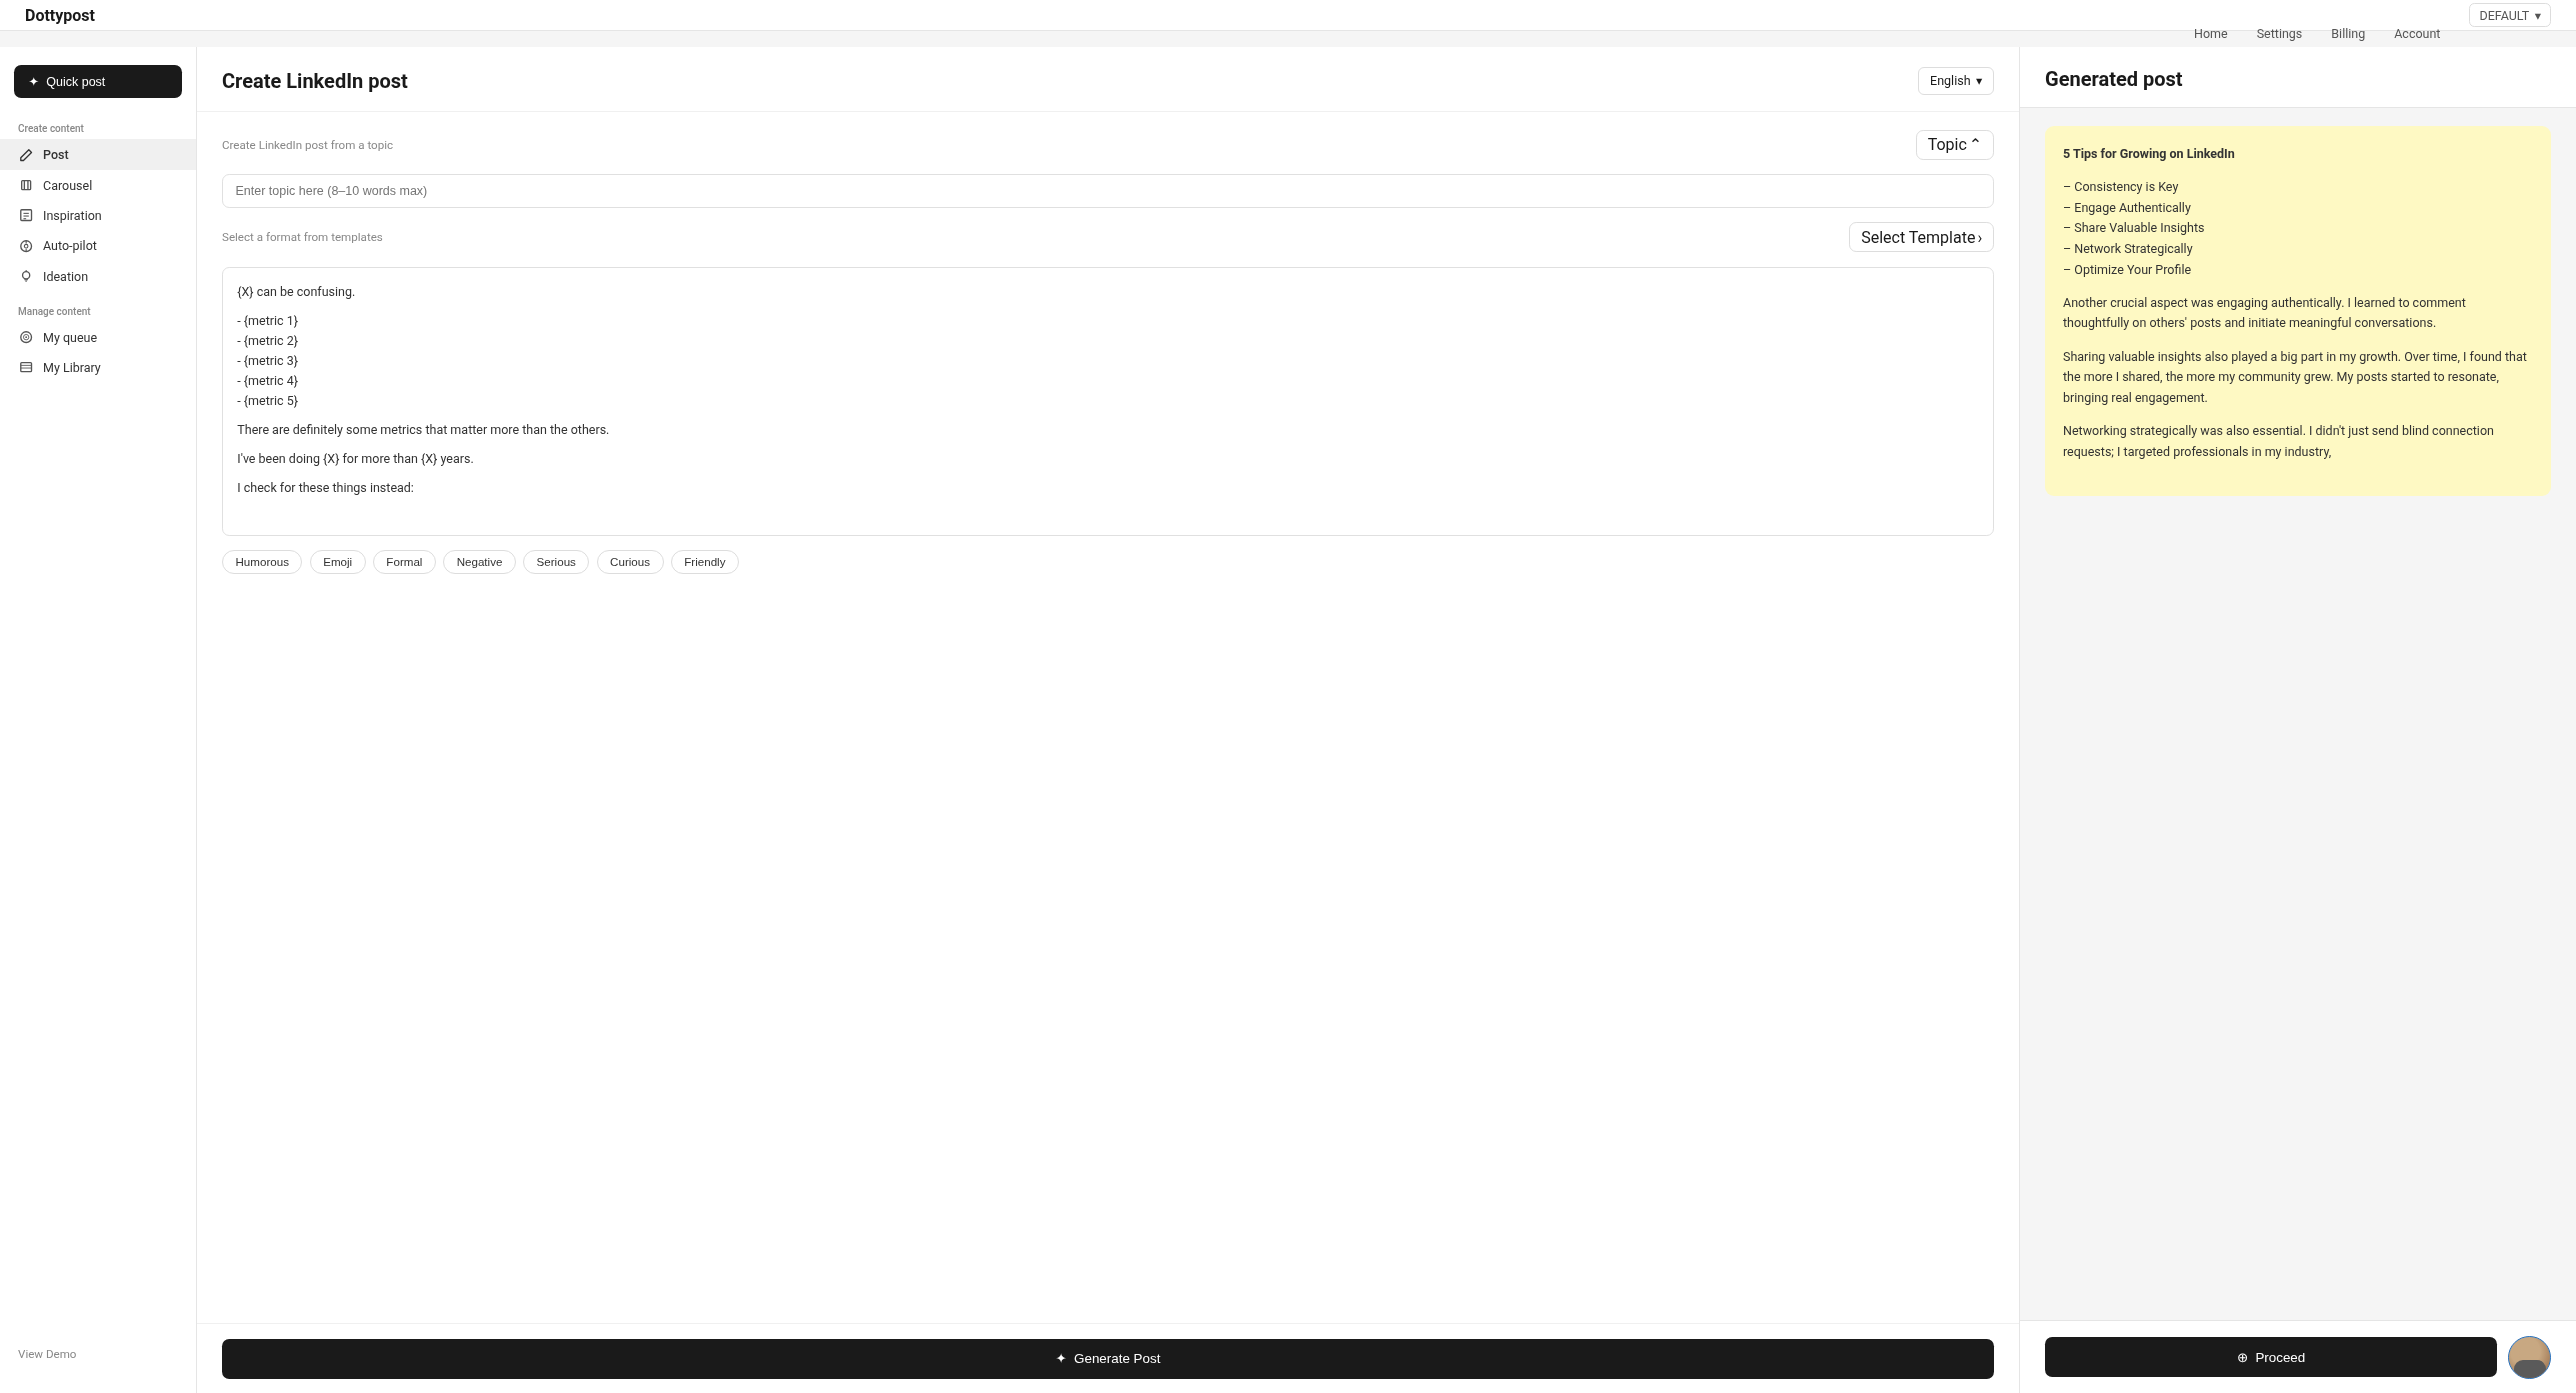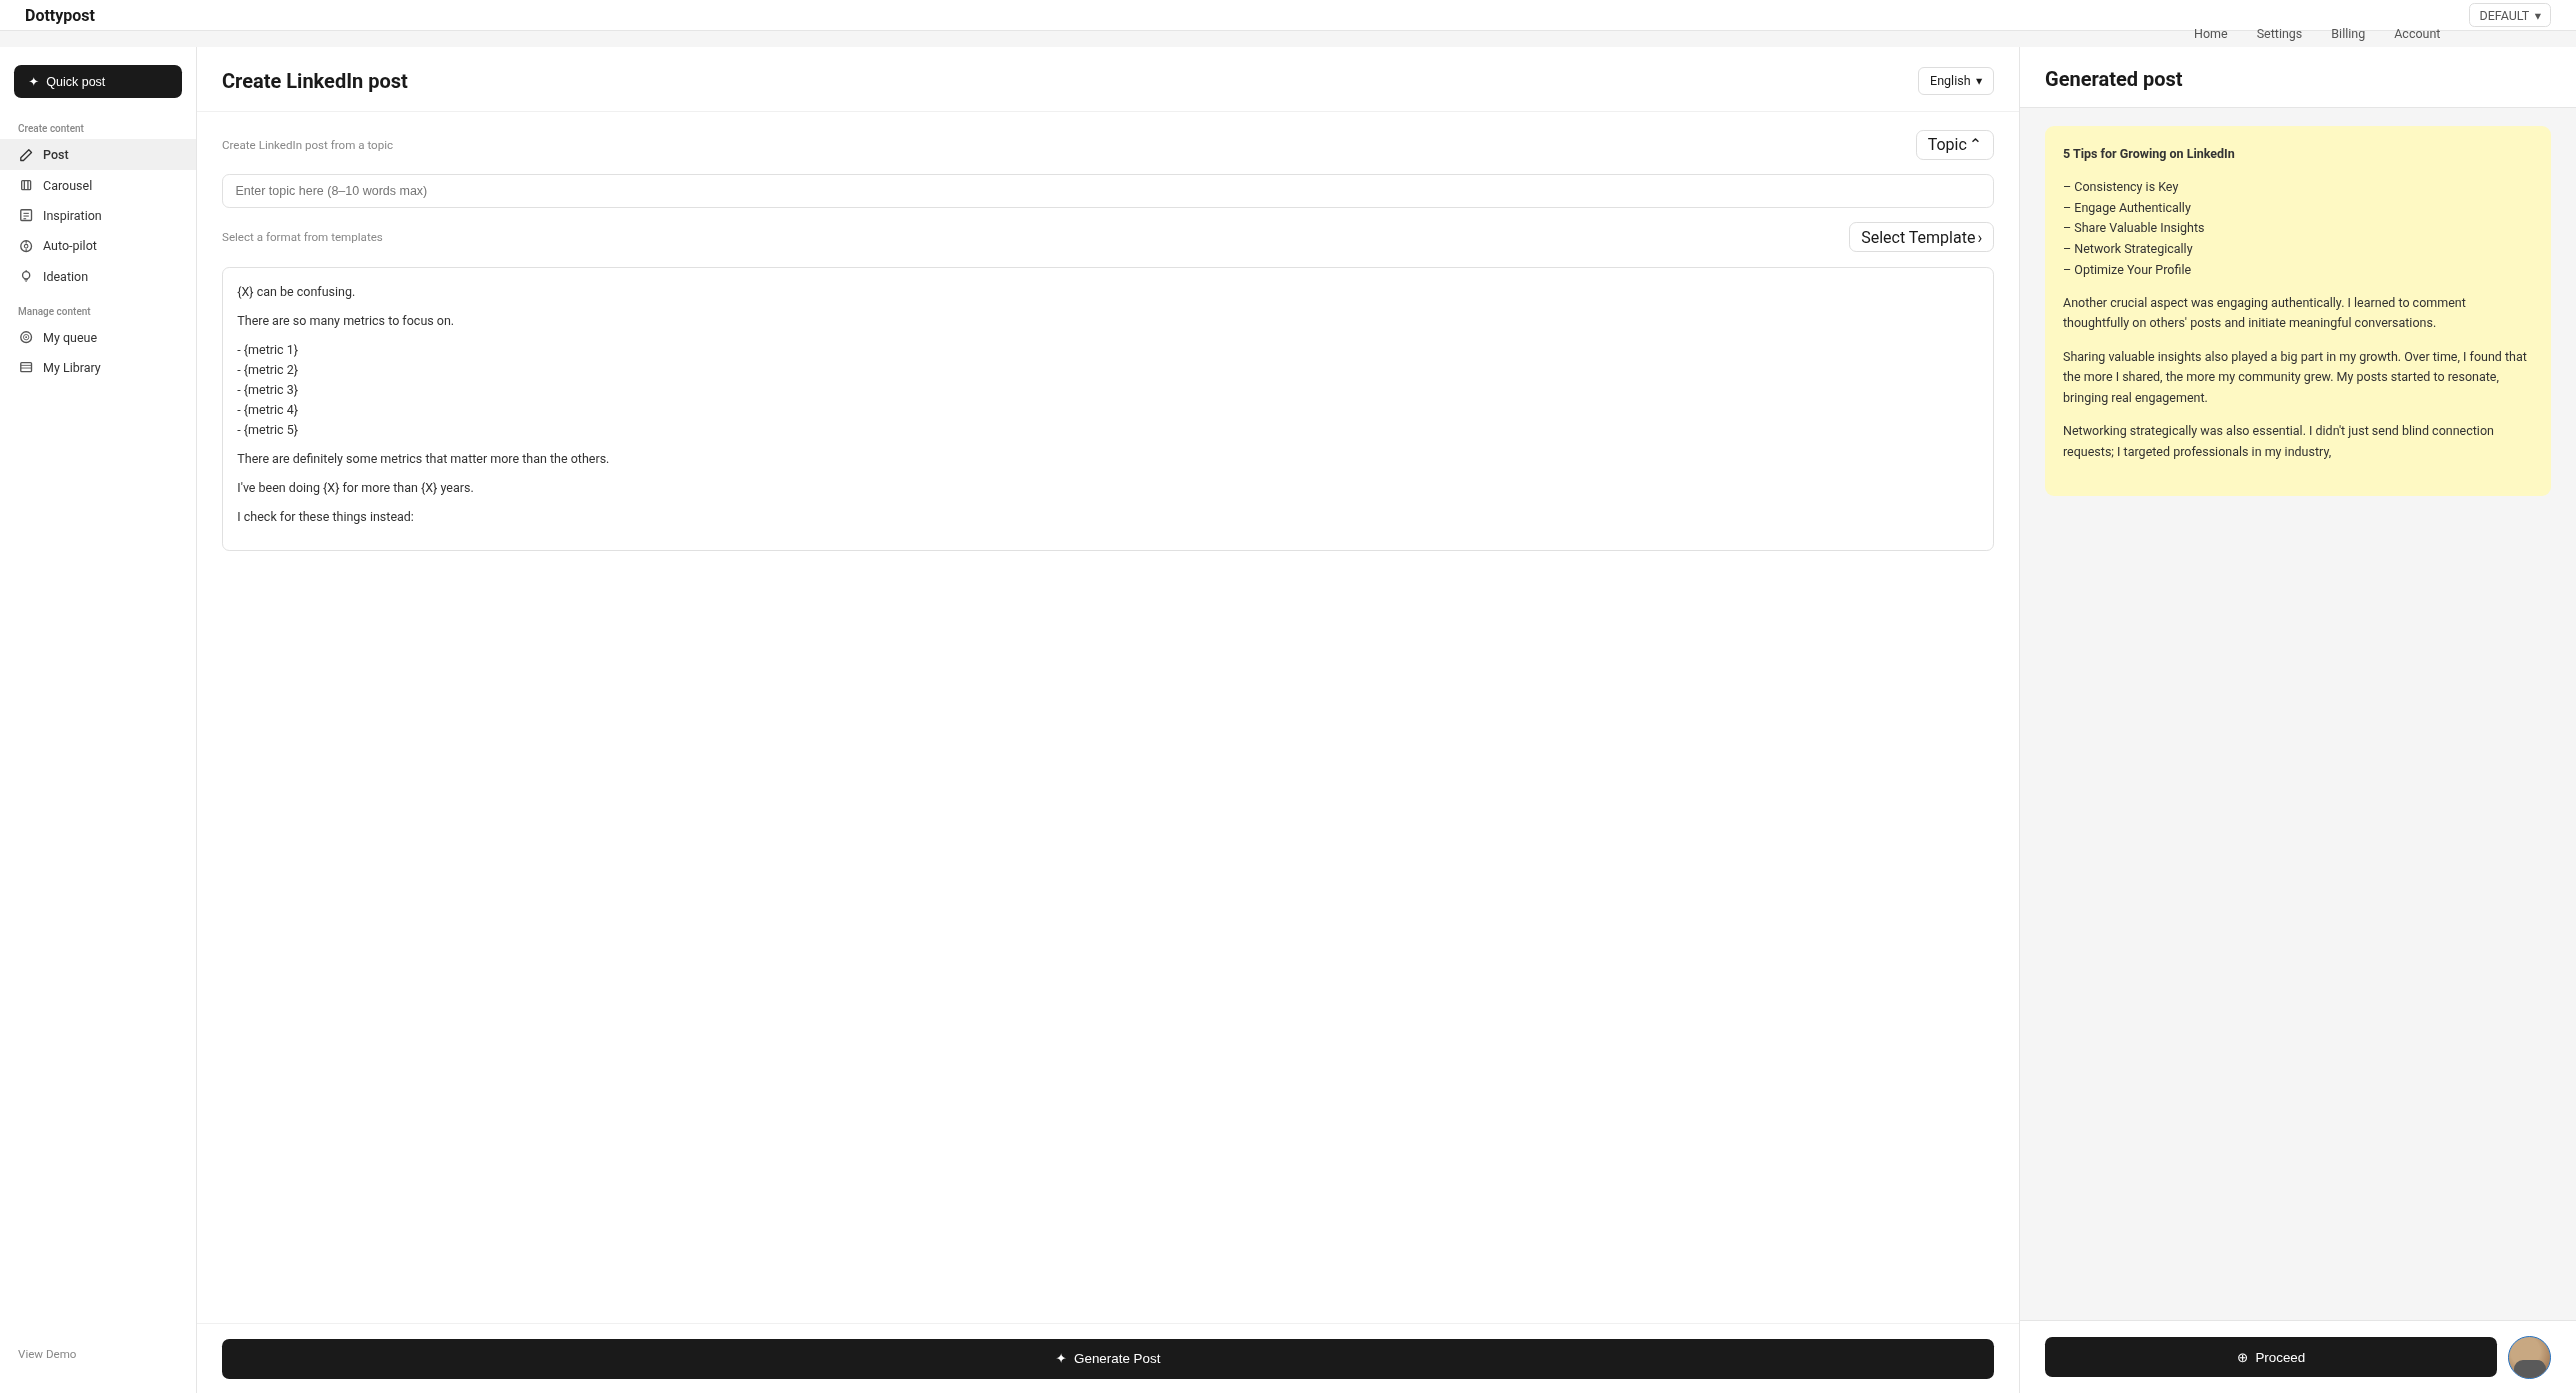--- a/index.html
+++ b/index.html
@@ -487,33 +487,41 @@
         <div class="row-label-action">
           <span class="row-label">Select a format from templates</span>
           <div class="topic-btn">
             <span>Select Template</span>
             <span>›</span>
           </div>
         </div>
 
         <div class="template-area">
           <p>{X} can be confusing.</p>
-          <p>There are so many metrics to focus on.</p>
           <p>
             - {metric 1}<br>
             - {metric 2}<br>
             - {metric 3}<br>
             - {metric 4}<br>
             - {metric 5}
           </p>
           <p>There are definitely some metrics that matter more than the others.</p>
           <p>I've been doing {X} for more than {X} years.</p>
           <p>I check for these things instead:</p>
         </div>
 
+        <div class="tone-chips">
+          <button class="tone-chip">Humorous</button>
+          <button class="tone-chip">Emoji</button>
+          <button class="tone-chip">Formal</button>
+          <button class="tone-chip">Negative</button>
+          <button class="tone-chip">Serious</button>
+          <button class="tone-chip">Curious</button>
+          <button class="tone-chip">Friendly</button>
+        </div>
       </div>
 
       <div class="create-panel-footer">
         <button class="generate-btn">
           <span>✦</span>
           <span>Generate Post</span>
         </button>
       </div>
     </div>
 

